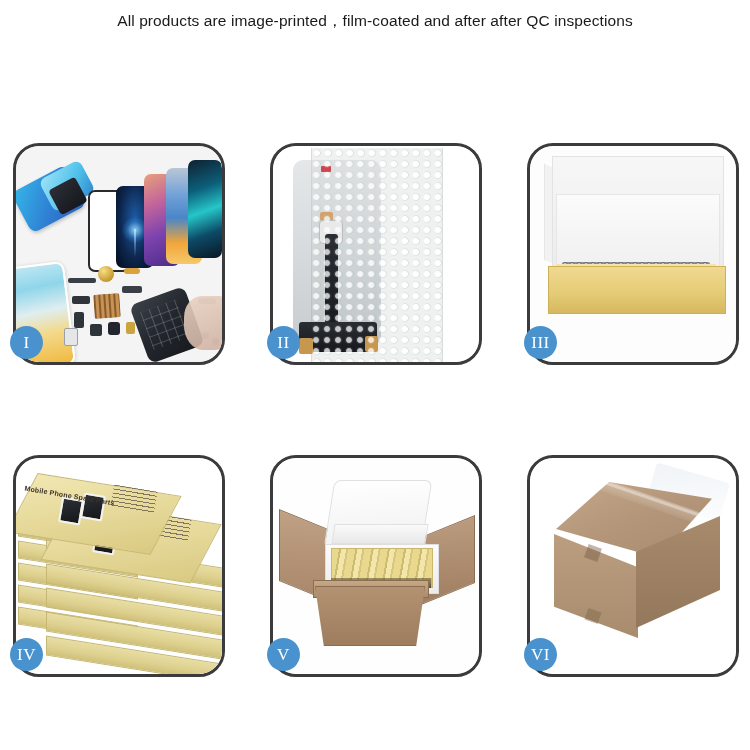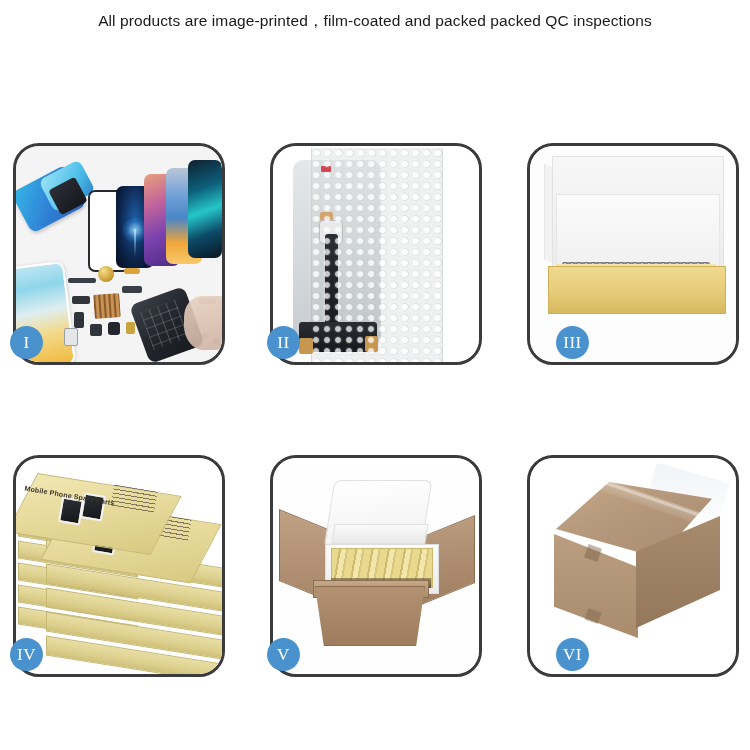--- a/index.html
+++ b/index.html
@@ -89,21 +89,21 @@
     font-family: "Liberation Serif", serif;
     font-size: 17px;
     letter-spacing: 0.5px;
     z-index: 40;
     line-height: 1;
   }
   .badge-r0 { left: -3px; top: 183px; }
   .badge-r1 { left: -3px; top: 495px; }
   .badge-c0 { left: -3px; }
   .badge-c1 { left: 254px; }
-  .badge-c2 { left: 511px; margin-left: 32px; }
+  .badge-c2 { left: 511px; }
 
   
   .p1-bg { position:absolute; inset:0; background:#f4f4f5; }
   .ph { position:absolute; border-radius:7px; }
   .ph-a { 
     left: 2px; top: 30px; width: 62px; height: 46px;
     background: linear-gradient(135deg,#35b7e8 0%,#2f7fd4 55%,#2b62b8 100%);
     transform: rotate(-28deg);
     border-radius: 8px;
     box-shadow: 0 2px 4px rgba(0,0,0,.22);
@@ -447,21 +447,21 @@
     position:absolute; left: 120px; top: 14px; width: 76px; height: 40px;
     background: linear-gradient(160deg, rgba(235,240,245,.75), rgba(235,240,245,.15));
     transform: rotate(16deg);
     border-radius: 4px;
   }
 </style>
 </head>
 <body>
 
 <div class="header">
-  <p class="page-subtitle">All products are image-printed，film-coated and packed packed QC inspections</p>
+  <p class="page-subtitle">All products are image-printed，film-coated and after after QC inspections</p>
 </div>
 
 <div class="panel-grid">
 
   <div class="panel panel-r0 panel-c0">
     <div class="panel-art">
       <div class="p1-bg"></div>
       <div class="ph ph-a"></div>
       <div class="ph ph-a2"></div>
       <div class="ph ph-dark"></div>

